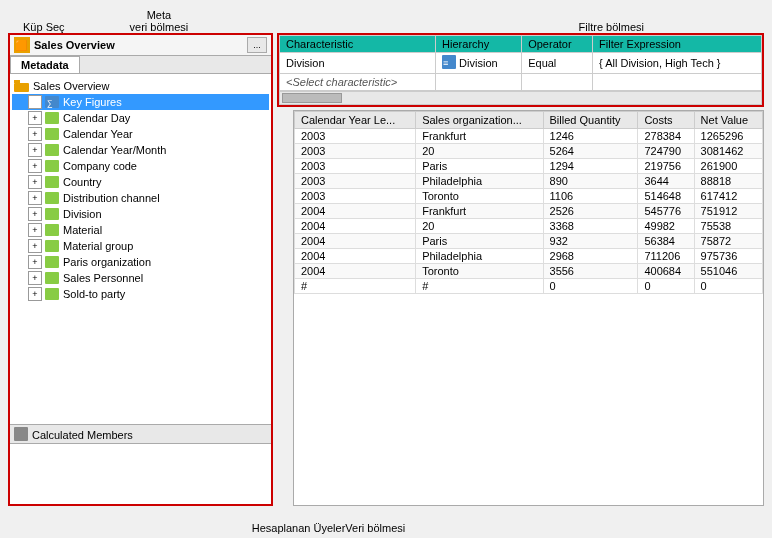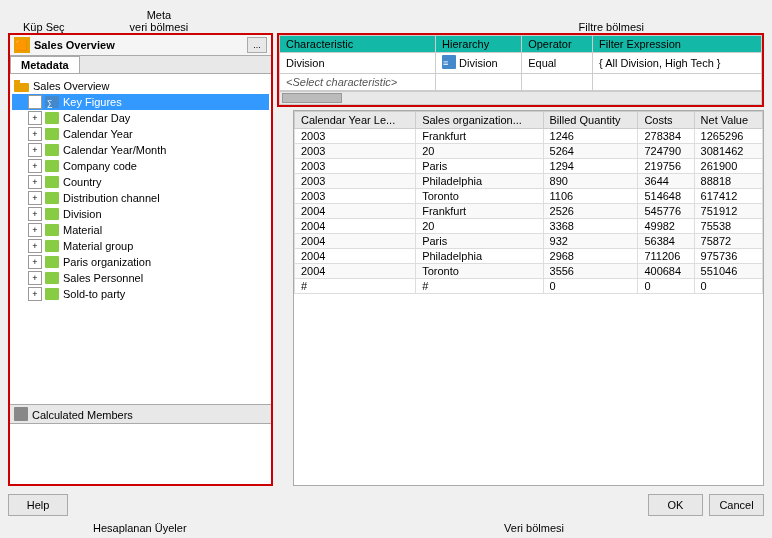--- a/index.html
+++ b/index.html
@@ -581,32 +581,22 @@
                 <td>0</td>
                 <td>0</td>
                 <td>0</td>
               </tr>
             </tbody>
         </table>
       </div>
     </div>
   </div>
 
-  <div style="display:flex; align-items:center; justify-content:space-between; padding:4px 8px 2px; height:36px;">
-    <div>
-      <button class="help-btn">Help</button>
-    </div>
-    <div style="flex:1;"></div>
-    <div style="display:flex; gap:6px;">
-      <button class="ok-btn">OK</button>
-      <button class="cancel-btn">Cancel</button>
-    </div>
-  </div>
-
-  <div style="display:flex; justify-content:space-between; padding:0 8px 4px;">
+
+  <div style="display:flex; justify-content:center; padding:0 24px 4px;margin-top:16px;">
     <div style="margin-left:85px;">
       <div style="font-size:11px; text-align:center;">Hesaplanan Üyeler</div>
     </div>
     <div style="margin-right:200px;">
       <div style="font-size:11px; text-align:center;">Veri bölmesi</div>
     </div>
   </div>
 
 </div>
 

